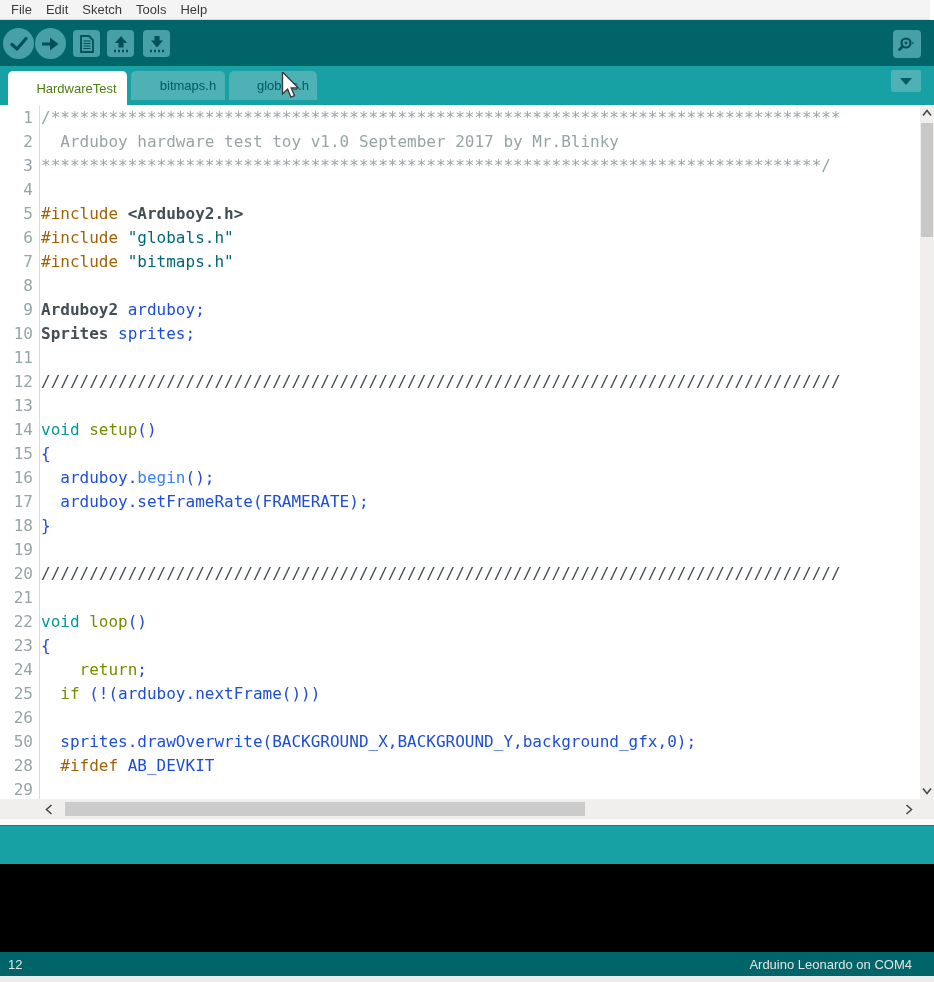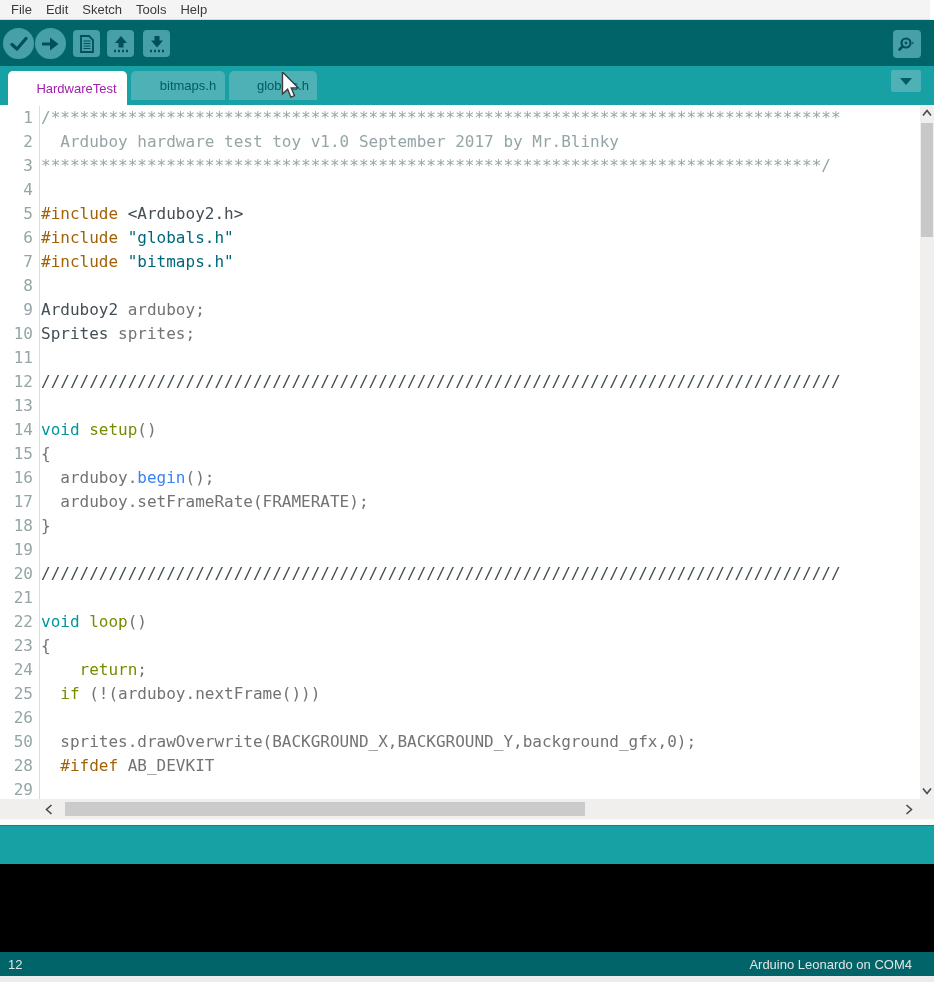--- a/index.html
+++ b/index.html
@@ -24,21 +24,21 @@
   .tbtn.circle { width:31px; height:31px; border-radius:50%; top:8px; }
   .tbtn.square { width:27px; height:27px; border-radius:4px; top:10px; }
   .tbtn svg { display:block; }
   
   .tabbar { position:absolute; left:0; top:66px; width:934px; height:39px; background:#17a1a5; }
   .tab {
     position:absolute; top:5px; border-radius:5px 5px 0 0;
     display:flex; align-items:center; justify-content:center;
     font-size:13px; cursor:pointer;
   }
-  .tab.active { background:#ffffff; color:#a21caf; height:34px;padding-left:18px; }
+  .tab.active { background:#ffffff; color:#4d7c0f; height:34px;padding-left:18px; }
   .tab.inactive { background:#4db1b6; color:#015b62; height:29px;padding-left:20px; }
   .tabmenu {
     position:absolute; left:891px; top:4px; width:30px; height:22px;
     background:#4db1b6; border:none; border-radius:2px; cursor:pointer;
     display:flex; align-items:center; justify-content:center;
   }
   .tabmenu .tri { width:0; height:0; border-left:6px solid transparent;
     border-right:6px solid transparent; border-top:7px solid #015c63; }
   .cursor { position:absolute; left:281px; top:6px; z-index:9; pointer-events:none; }
   
@@ -47,22 +47,22 @@
     position:absolute; left:0; top:1px; width:40px; bottom:0;
     border-right:1px solid #dcdcdc;
     font-family:"DejaVu Sans Mono", monospace; font-size:16px;
   }
   .gln { height:24px; line-height:24px; text-align:right; padding-right:6px; color:#95a5a6; }
   .code {
     position:absolute; left:41px; top:1px; right:14px; bottom:0; overflow:hidden;
     font-family:"DejaVu Sans Mono", monospace; font-size:16px; cursor:text;
   }
   .cl { height:24px; line-height:24px; white-space:pre; }
-  .t-pl { color:#737373; }
-  .t-bd { color:#434f54; font-weight:normal; }
+  .t-pl { color:#1d4ed8; }
+  .t-bd { color:#434f54; font-weight:bold; }
   .t-cm { color:#95a5a6; }
   .t-sl { color:#434f54; }
   .t-pp { color:#a16207; }
   .t-kw { color:#728e00; }
   .t-ty { color:#00979c; }
   .t-fn { color:#3b82f6; }
   .t-st { color:#00687c; }
   
   .vscroll { position:absolute; right:0; top:0; width:14px; bottom:0; background:#f0efed; }
   .vthumb { position:absolute; left:1px; right:1px; top:18px; height:114px; background:#c8c8c8; }

